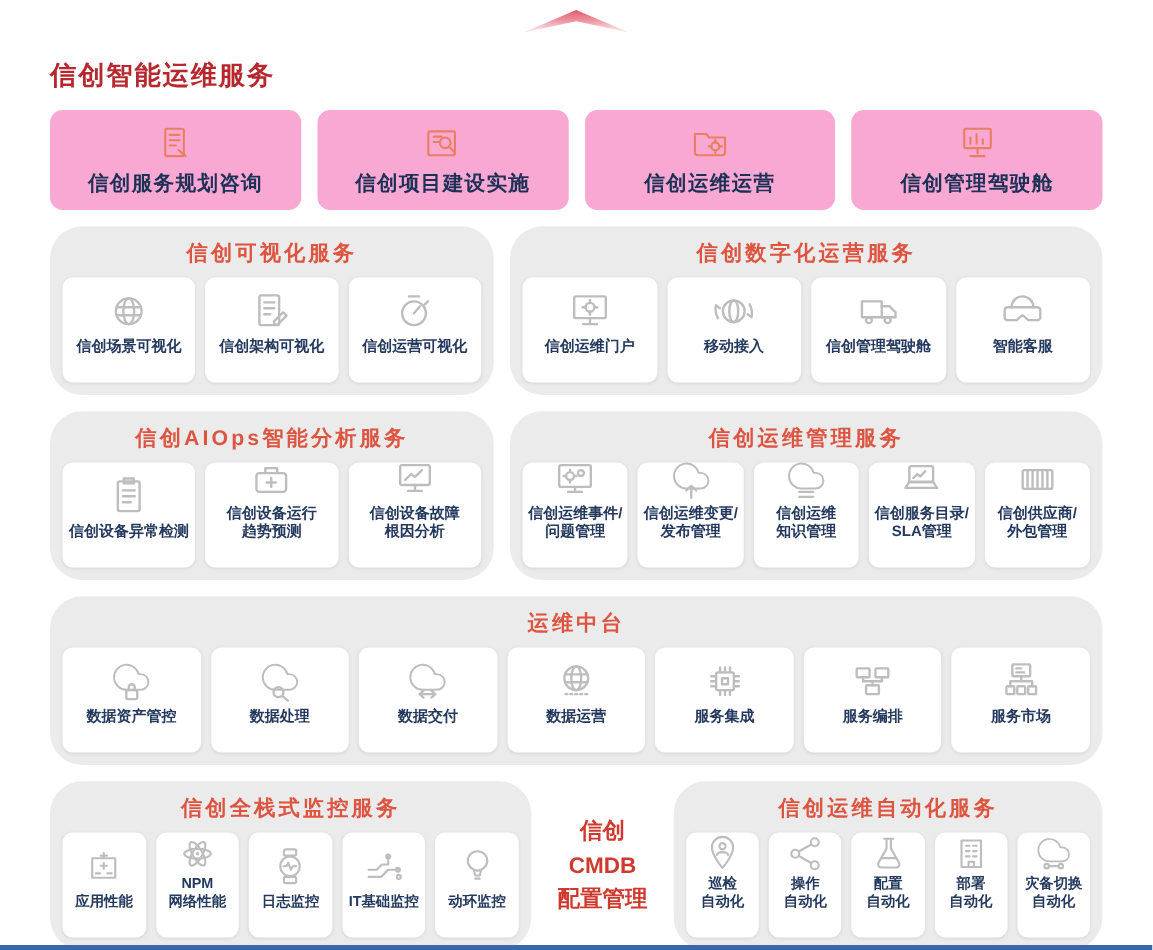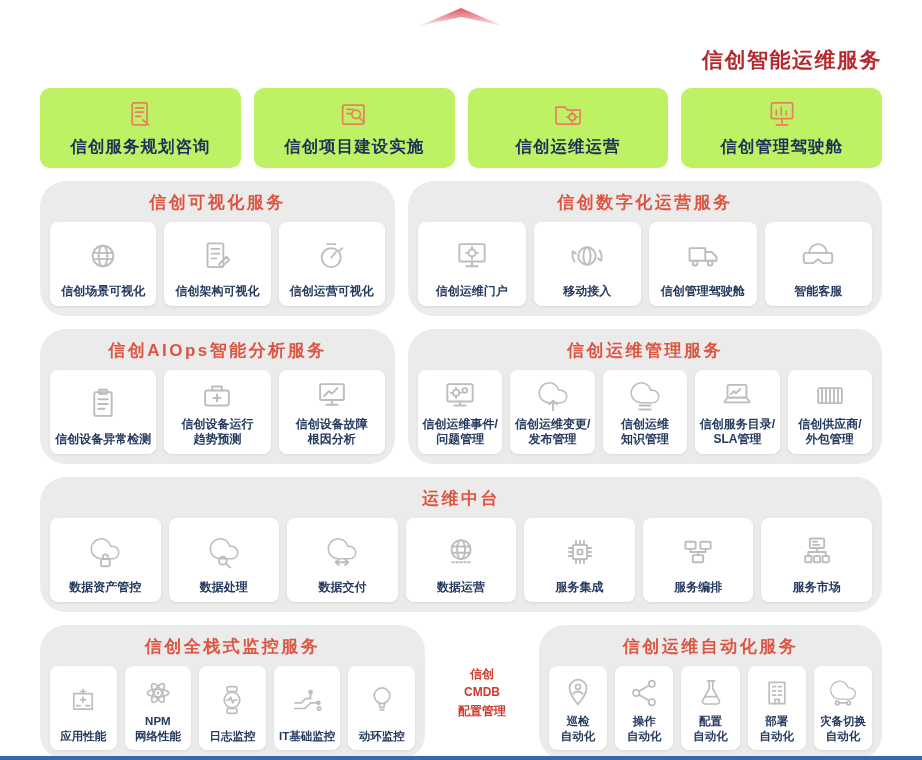--- a/index.html
+++ b/index.html
@@ -1,46 +1,46 @@
 <!DOCTYPE html>
 <html style="--title-red: #b5282e; --panel-header-red: #dd5440; --cmdb-red: #cf3a2f; --panel-bg: #ebebeb; --card-label-navy: #24395e; --top-icon-orange: #e8805f; --bottom-bar-blue: #3a66ae;"><head>
 <meta charset="utf-8">
 <style>
   *{box-sizing:border-box;margin:0;padding:0}
   html,body{width:922px;height:760px;overflow:hidden;background:#fff;
     font-family:"Liberation Sans","DejaVu Sans",sans-serif;}
   .page{position:relative;width:922px;height:760px;padding:8px 40px 0;display:flex;flex-direction:column}
   .arrow{width:216px;height:46px;display:block;margin:0 auto}
-  .page-title{text-align:right;font-size:21px;font-weight:bold;color:var(--title-red,#b5282e);
+  .page-title{text-align:left;font-size:21px;font-weight:bold;color:var(--title-red,#b5282e);
     letter-spacing:1.5px;margin:20px 0 14px}
   .top-row{display:flex;gap:13px}
-  .top-card{flex:1;background:#bef264;border-radius:10px;height:80px;display:flex;flex-direction:column;
+  .top-card{flex:1;background:#f9a8d4;border-radius:10px;height:80px;display:flex;flex-direction:column;
     align-items:center;justify-content:center;gap:4px}
   .ticon{width:34px;height:34px;color:var(--top-icon-orange,#e8805f)}
   .ticon svg{width:100%;height:100%}
   .tlabel{font-size:16.5px;font-weight:bold;color:#1d3156;letter-spacing:1px}
   .row{display:flex;gap:13px;margin-top:13px}
   .panel{background:var(--panel-bg,#ebebeb);border-radius:26px;padding:8px 10px 10px;display:flex;flex-direction:column}
   .panel-title{text-align:center;font-size:17px;font-weight:bold;color:var(--panel-header-red,#dd5440);
     letter-spacing:2.5px;margin:2px 0 8px}
   .cards{display:flex;gap:8px;flex:1}
   .item-card{flex:1;background:#fff;border-radius:8px;box-shadow:0 1px 3px rgba(0,0,0,.08);
     display:flex;flex-direction:column;align-items:center;justify-content:flex-end;
-    padding:5px 2px 7px;height:84px;min-width:0}
+    padding:5px 2px 21px;height:84px;min-width:0}
   .iicon{flex:1;display:flex;align-items:center;justify-content:center;color:#bdbdbd;width:100%}
   .iicon svg{width:38px;height:38px}
   .ilabel{font-size:12px;font-weight:bold;color:var(--card-label-navy,#24395e);text-align:center;
     white-space:pre-line;line-height:1.25}
   .panel.compact .ilabel{font-size:11.5px}
   .panel.compact .iicon svg{width:34px;height:34px}
   .w-vis{width:355px;flex:none}
   .w-mon{width:385px;flex:none}
   .grow{flex:1}
   .cmdb{width:88px;flex:none;display:flex;align-items:center;justify-content:center;text-align:center;
-    font-weight:bold;font-size:12px;color:var(--cmdb-red,#cf3a2f);white-space:pre-line;line-height:1.55}
+    font-weight:bold;font-size:18px;color:var(--cmdb-red,#cf3a2f);white-space:pre-line;line-height:1.55}
   .bottom-bar{position:absolute;left:0;right:0;bottom:0;height:4px;background:var(--bottom-bar-blue,#3a66ae)}
 </style>
 </head>
 <body>
 
 <div class="page">
 
   <svg class="arrow" viewBox="0 0 216 46" aria-hidden="true">
     <defs>
       <radialGradient id="ag" cx="50%" cy="0%" r="95%">

